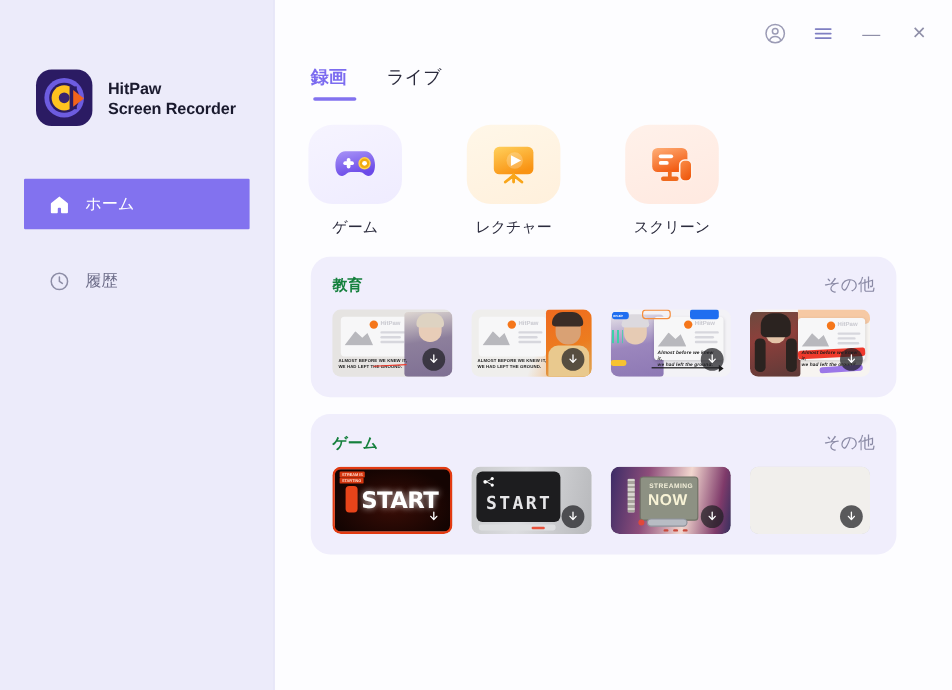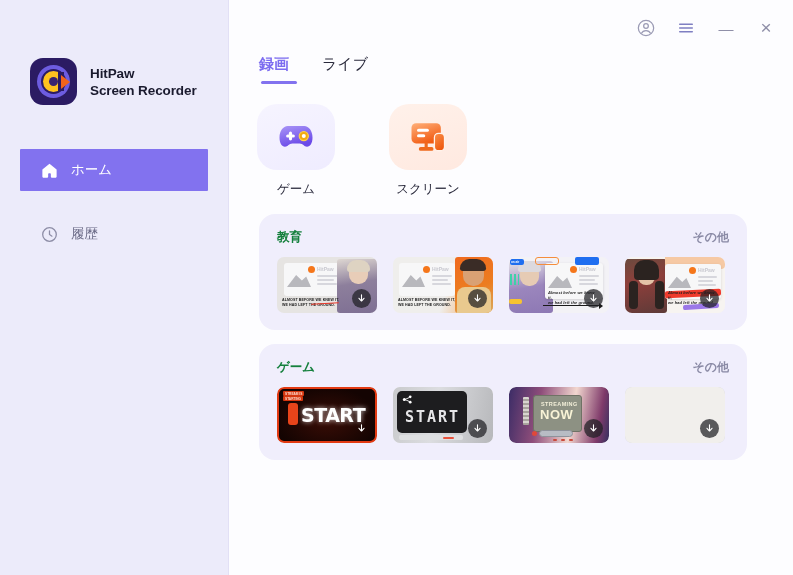--- a/index.html
+++ b/index.html
@@ -186,21 +186,21 @@
     border-radius: 16px;
     padding: 15px 18px 17px 18px;
   }
   .tpl-head {
     display: flex;
     align-items: baseline;
     justify-content: space-between;
     margin-bottom: 11px;
   }
   .tpl-head-title { font-size: 12.5px; font-weight: bold; color: #15803d; }
-  .tpl-head-more { font-size: 12px; color: #8a8aa5; cursor: pointer; font-weight: bold; }
+  .tpl-head-more { font-size: 14px; color: #8a8aa5; cursor: pointer; }
   .tpl-grid { display: flex; gap: 16px; }
   .thumb {
     width: 100px; height: 56px;
     border-radius: 7px;
     position: relative;
     overflow: hidden;
     cursor: pointer;
     background: #ddd;
   }
   .dl {
@@ -413,20 +413,37 @@
             <rect x="13.2" y="21.2" width="9.6" height="3.4" rx="1.7" fill="#ffffff"></rect>
             <rect x="16.3" y="18.1" width="3.4" height="9.6" rx="1.7" fill="#ffffff"></rect>
             <circle cx="32.5" cy="23" r="5" fill="#f2ab10"></circle>
               <circle cx="32.5" cy="23" r="5" fill="none" stroke="#ffd34d" stroke-width="1.3"></circle>
             <circle cx="32.5" cy="23" r="2.2" fill="#ffffff"></circle>
           </svg>
         </div>
         <div class="mode-label">ゲーム</div>
       </div>
 
+      <div class="mode">
+        <div class="mode-icon-wrap lecture">
+          <svg width="44" height="44" viewBox="0 0 48 48">
+            <defs>
+                <linearGradient id="gy" x1="0" y1="0" x2="0.5" y2="1">
+              <stop offset="0" stop-color="#ffd05c"></stop>
+                  <stop offset="1" stop-color="#f99313"></stop>
+                </linearGradient>
+              </defs>
+            <rect x="6" y="8" width="36" height="25" rx="5" fill="url(#gy)"></rect>
+            <circle cx="25" cy="20.5" r="7.5" fill="#ffffff" opacity="0.22"></circle>
+            <path d="M21.6 15.6 30.8 20.5 21.6 25.4z" fill="#ffffff"></path>
+            <path d="M24 33v7M24 34l-7.5 6M24 34l7.5 6" stroke="#f9a61a" stroke-width="2.6" stroke-linecap="round" fill="none"></path>
+          </svg>
+        </div>
+        <div class="mode-label">レクチャー</div>
+      </div>
 
       <div class="mode">
         <div class="mode-icon-wrap device">
           <svg width="44" height="44" viewBox="0 0 48 48">
             <defs>
                 <linearGradient id="go" x1="0" y1="0" x2="0.5" y2="1">
               <stop offset="0" stop-color="#ffb07a"></stop>
                   <stop offset="1" stop-color="#f25c13"></stop>
                 </linearGradient>
               <linearGradient id="go2" x1="0" y1="0" x2="0.5" y2="1">

